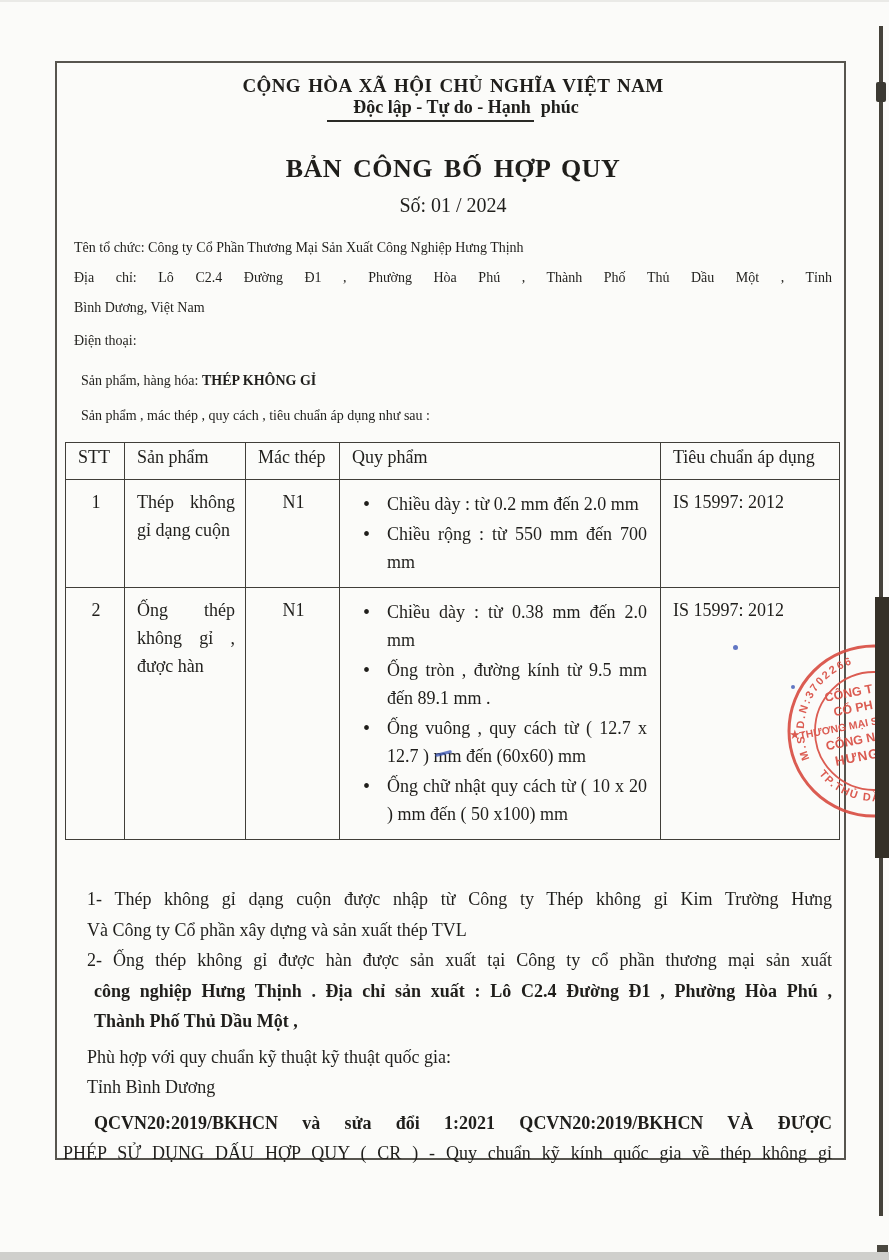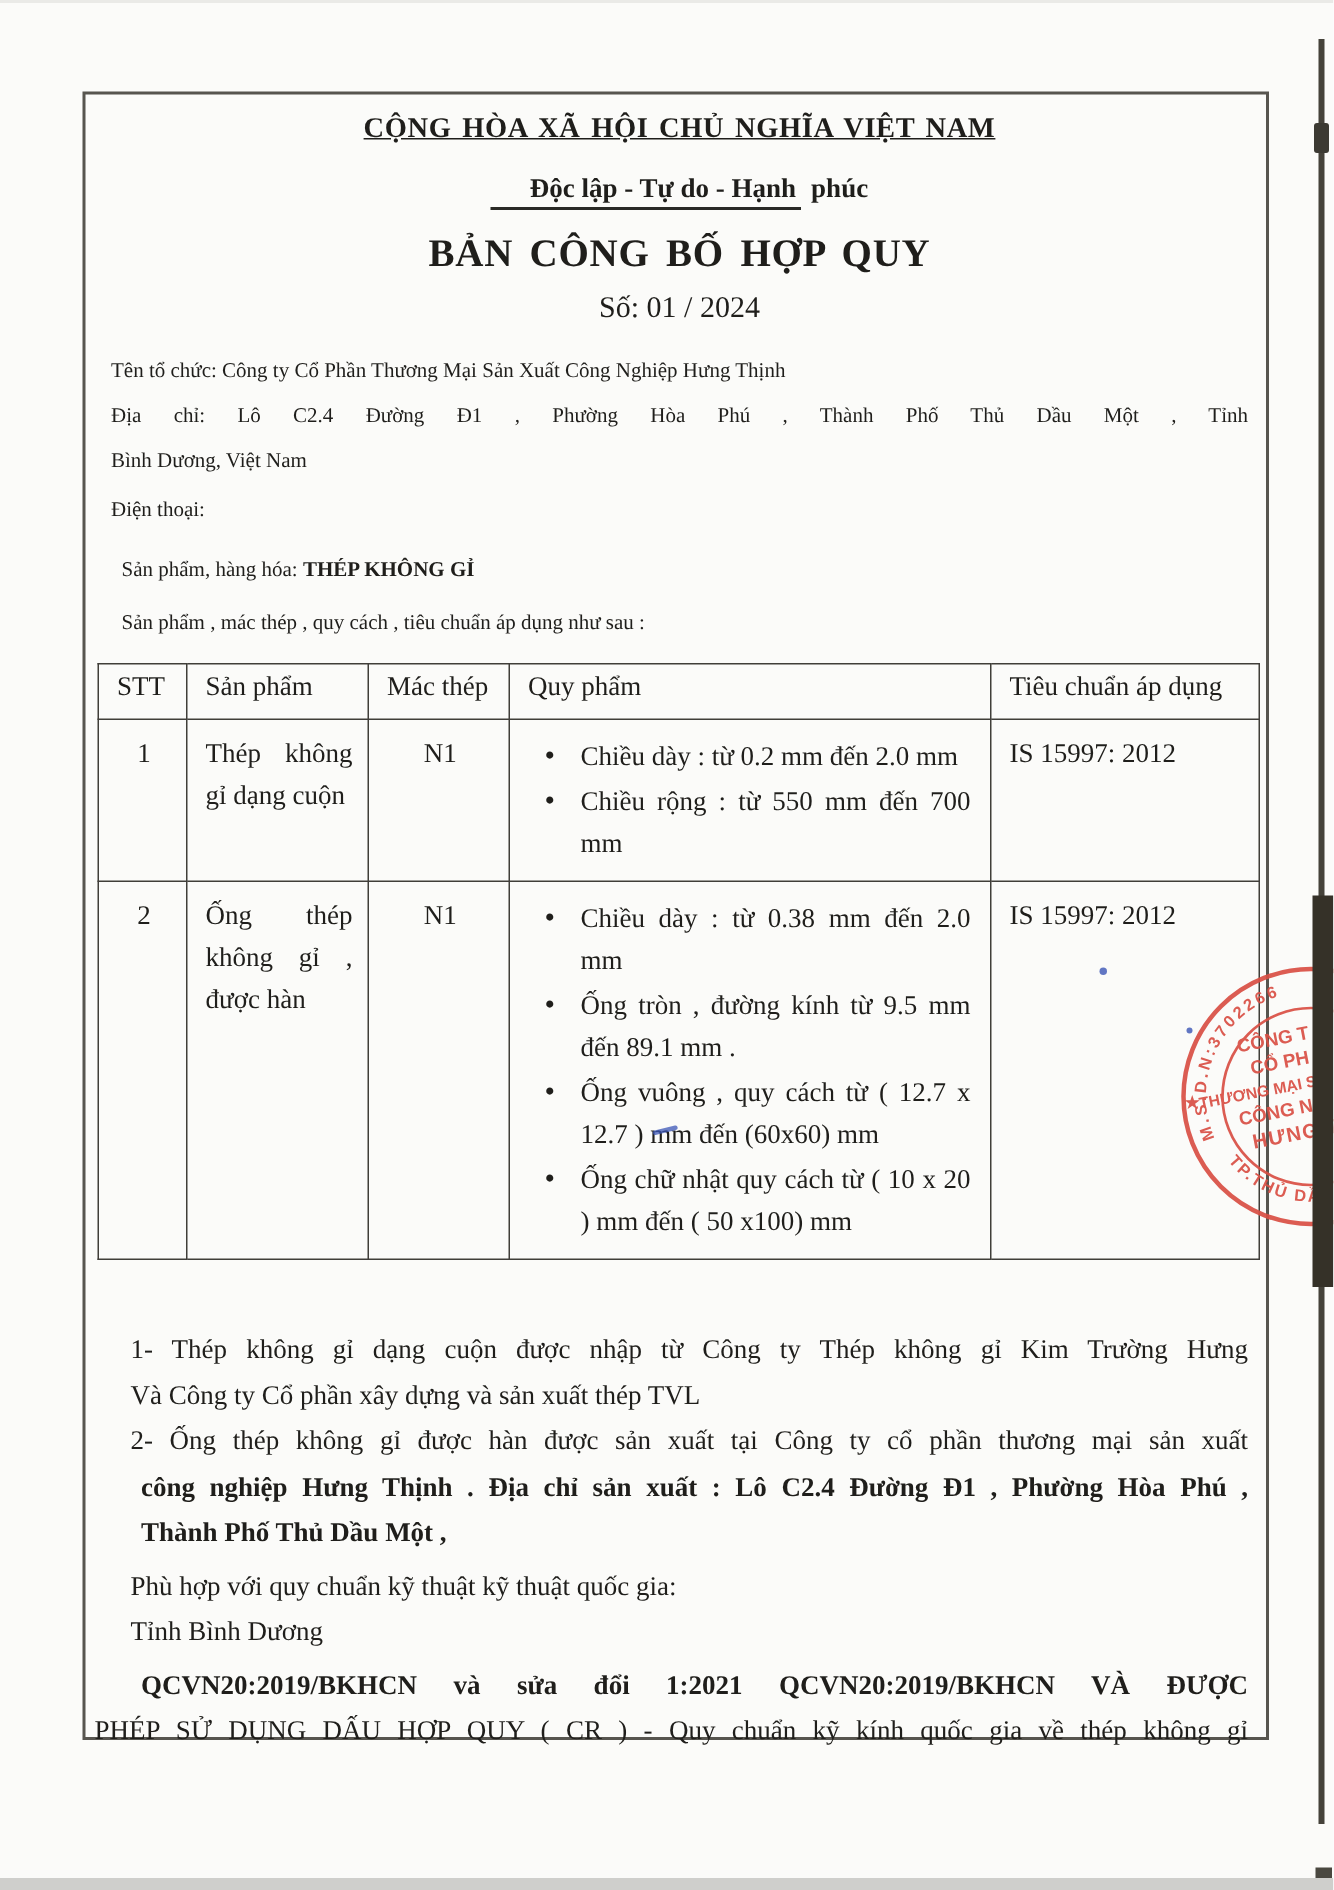--- a/index.html
+++ b/index.html
@@ -12,25 +12,25 @@
     position:relative;width:889px;height:1260px;
     background:#fbfbf9;overflow:hidden;color:#1f1e1b;
   }
   
   .frame{
     position:absolute;left:55px;top:61px;width:791px;height:1099px;
     border:2px solid #57554f;box-sizing:border-box;
     padding:10px 12px 0 17px;
   }
   .center{text-align:center;}
-  .national{font-size:19px;font-weight:bold;letter-spacing:.4px;word-spacing:2px;margin-top:2px;text-decoration:underline;}
-  .motto{font-size:18px;font-weight:bold;margin-top:18px;}
+  .national{font-size:19px;font-weight:bold;letter-spacing:.4px;word-spacing:2px;margin-top:2px;}
+  .motto{font-size:18px;font-weight:bold;margin-top:0;}
   .motto-underline{display:inline-block;border-bottom:2.5px solid #2a2a26;padding:0 3px 2px 26px;}
   .motto-tail{padding-left:7px;}
-  .doc-title{font-size:26px;font-weight:bold;word-spacing:4px;letter-spacing:.5px;margin-top:14px;}
+  .doc-title{font-size:26px;font-weight:bold;word-spacing:4px;letter-spacing:.5px;margin-top:32px;}
   .doc-number{font-size:20px;margin-top:10px;}
   .body-text{font-size:14px;line-height:30px;}
   .org-block{margin-top:16px;}
   .js{text-align:justify;text-align-last:justify;}
   .indent1{margin-left:7px;}
   .phone{margin-top:3px;}
   .product{margin-top:10px;}
   .bold{font-weight:bold;}
   .intro{margin-top:5px;}
   

